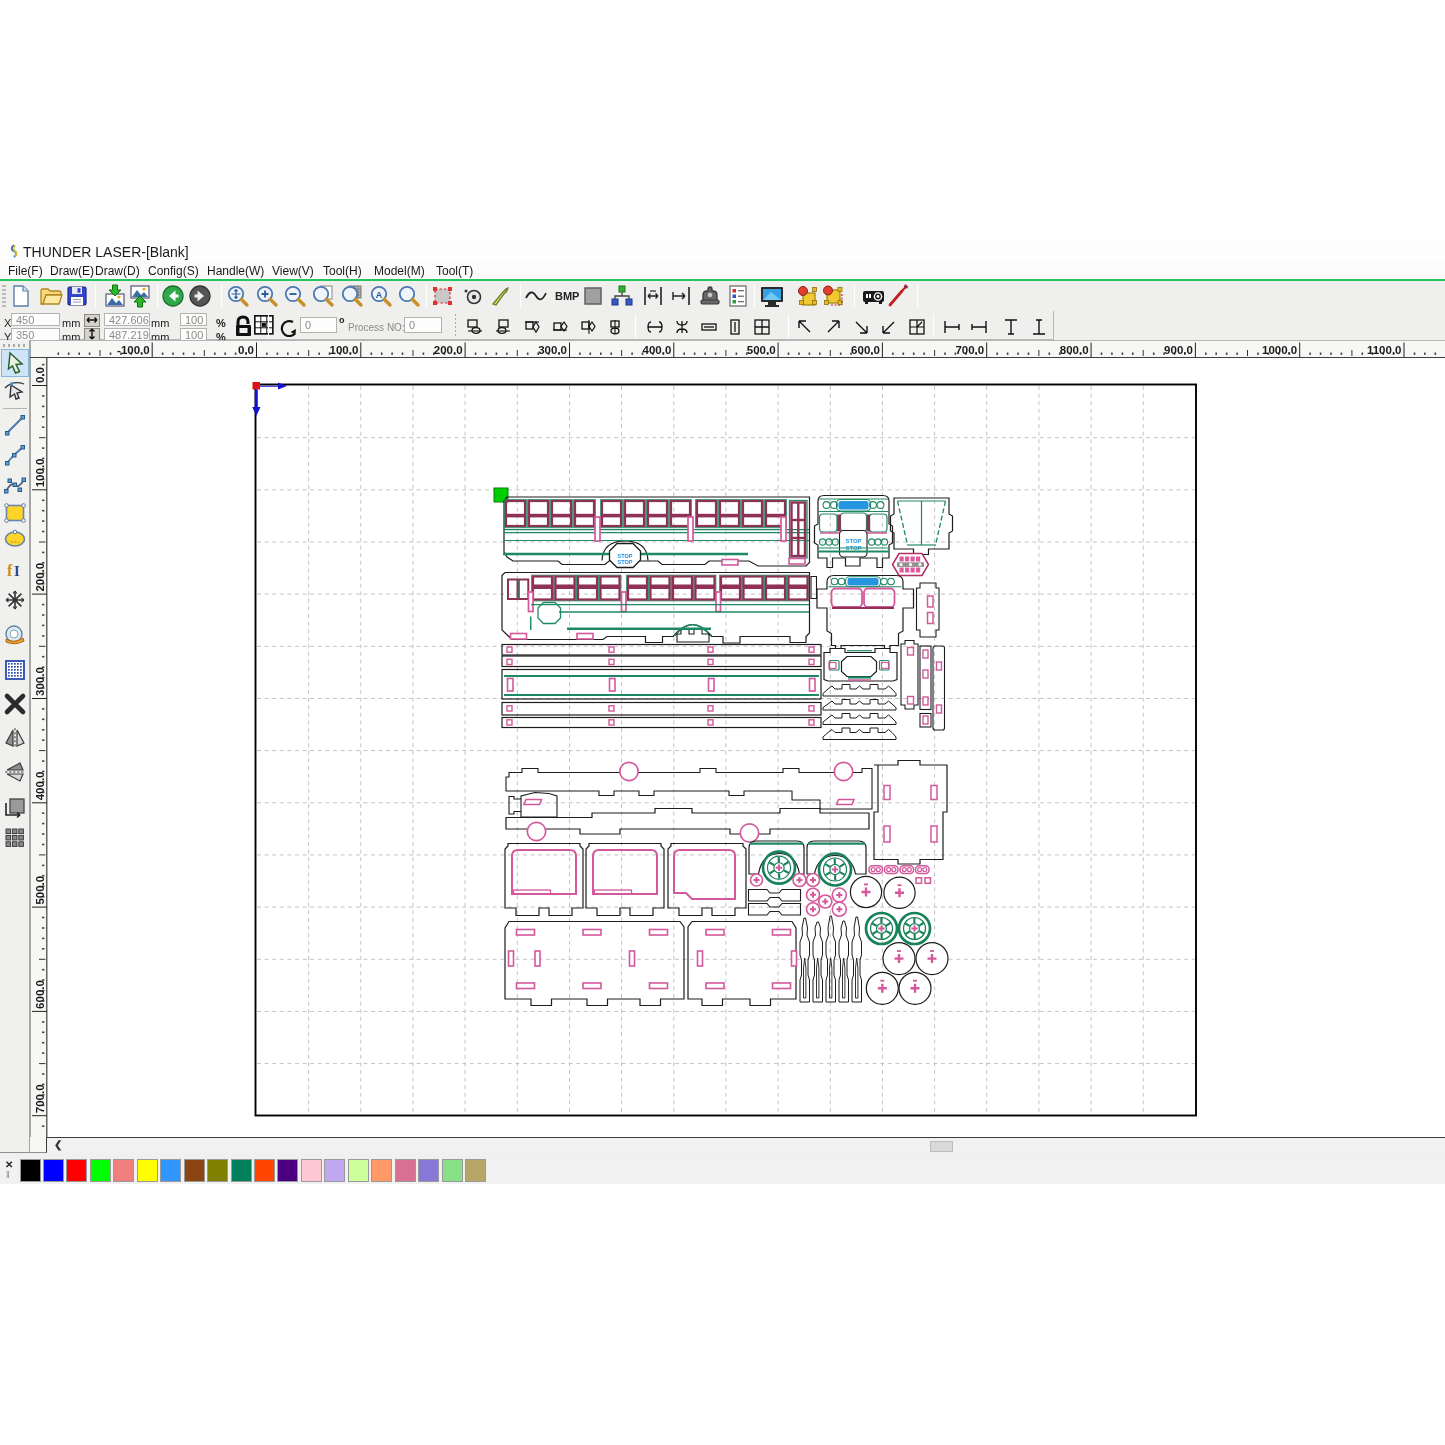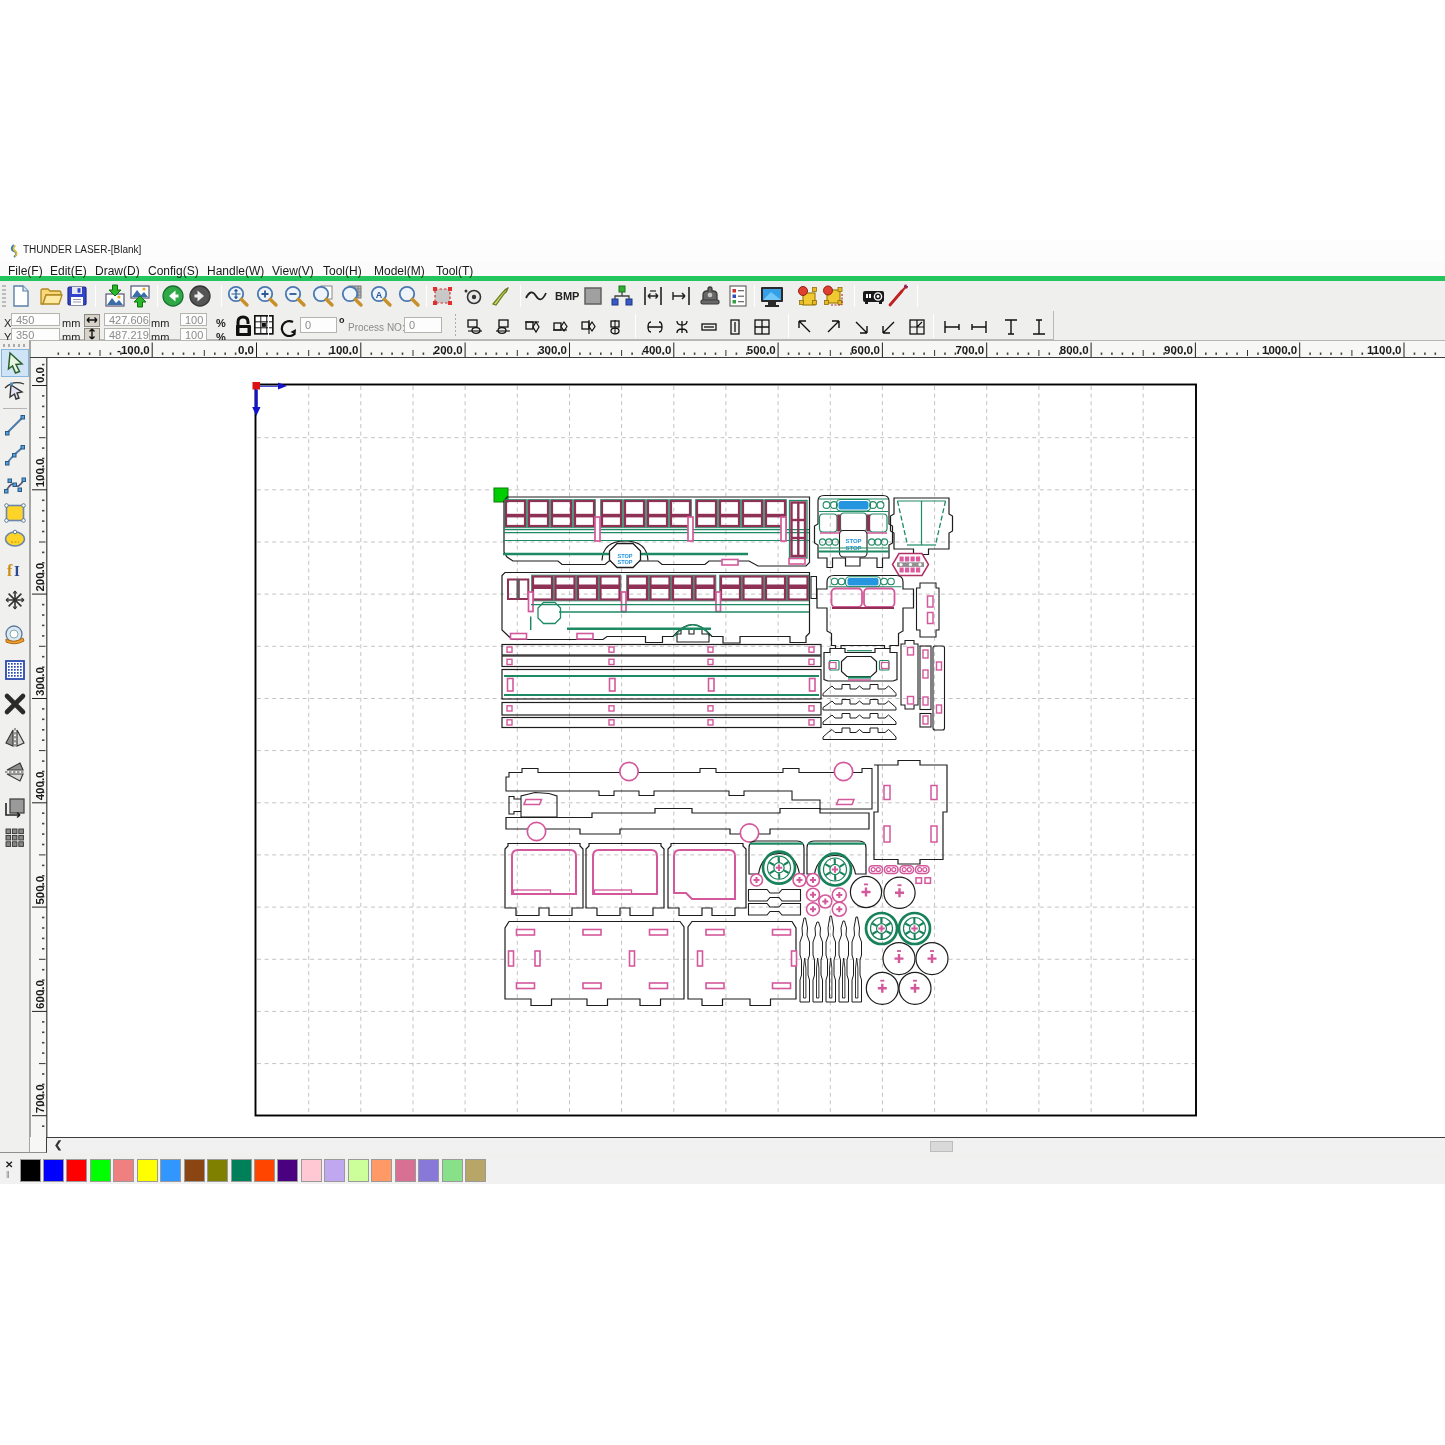--- a/index.html
+++ b/index.html
@@ -1,22 +1,22 @@
 <!DOCTYPE html>
 <html><head>
 <meta charset="utf-8">
 <style>
 html,body{margin:0;padding:0;background:#fff;width:1445px;height:1445px;overflow:hidden;}
 *{box-sizing:border-box;}
 body{font-family:"Liberation Sans",sans-serif;}
 #app{position:absolute;left:0;top:240px;width:1445px;height:966px;background:#fff;}
 .abs{position:absolute;}
 #titlebar{position:absolute;left:0;top:0;width:1445px;height:22px;background:#fdfdfd;}
-#titlebar .ttext{position:absolute;left:23px;top:4px;font-size:10px;color:#1c1c1c;}
-#menubar{position:absolute;left:0;top:22px;width:1445px;height:19px;background:#fbfbfb;border-bottom:5px solid #22c55e;font-size:12px;color:#1a1a1a;}
+#titlebar .ttext{position:absolute;left:23px;top:4px;font-size:14px;color:#1c1c1c;}
+#menubar{position:absolute;left:0;top:22px;width:1445px;height:19px;background:#fbfbfb;border-bottom:2px solid #22c55e;font-size:12px;color:#1a1a1a;}
 .mi{position:absolute;top:2px;}
 #tb1{position:absolute;left:0;top:41px;width:1445px;height:30px;background:#efefed;}
 #tb2{position:absolute;left:0;top:71px;width:1445px;height:29px;background:#efefed;}
 #tb2box{position:absolute;left:0;top:0;width:1054px;height:29px;border-right:1px solid #b9b9b9;border-bottom:1px solid #b9b9b9;}
 .vsep{position:absolute;top:3px;width:1px;height:24px;background:#bdbdbd;border-right:1px solid #fff;}
 .field{position:absolute;background:#fdfdfd;border:1px solid #b4b4ac;color:#8b8b8b;font-size:11px;padding:0 4px;line-height:12px;}
 .lbl{position:absolute;color:#1c1c1c;font-size:11px;}
 .glbl{position:absolute;color:#8b8b8b;font-size:11px;}
 #lpal{position:absolute;left:0;top:100px;width:30px;height:813px;background:#f0f0ee;border-right:1px solid #a5a5a5;border-bottom:1px solid #8f8f8f;z-index:3;}
 #rulbot{position:absolute;left:30px;top:897px;width:17px;height:16px;background:#f7f7f5;border-right:1.5px solid #3d3d3d;border-bottom:1px solid #8f8f8f;z-index:2;}
@@ -706,21 +706,21 @@
   </svg>
   <div id="titlebar">
     <svg class="abs" style="left:7px;top:4px" width="14" height="14" viewBox="0 0 14 14">
       <path d="M7 1 C4 3 4 6 7 7 C10 8 10 11 7 13" stroke="#3a7abf" stroke-width="2" fill="none"></path>
       <path d="M8.5 1.5 C6 3.5 6 6 8 7 C10 8 10 10.5 8 12.5" stroke="#e0c020" stroke-width="1.6" fill="none"></path>
     </svg>
     <span class="ttext">THUNDER LASER-[Blank]</span>
   </div>
   <div id="menubar">
     <span class="mi" style="left:8px">File(F)</span>
-    <span class="mi" style="left:50px">Edit(E)</span>
+    <span class="mi" style="left:50px">Draw(E)</span>
     <span class="mi" style="left:95px">Draw(D)</span>
     <span class="mi" style="left:148px">Config(S)</span>
     <span class="mi" style="left:207px">Handle(W)</span>
     <span class="mi" style="left:272px">View(V)</span>
     <span class="mi" style="left:323px">Tool(H)</span>
     <span class="mi" style="left:374px">Model(M)</span>
     <span class="mi" style="left:436px">Tool(T)</span>
   </div>
   <div id="tb1">
 <div class="abs" style="left:2px;top:4px;width:4px;height:22px;background:repeating-linear-gradient(#bbb 0 2px,#efefed 2px 4px)"></div>

